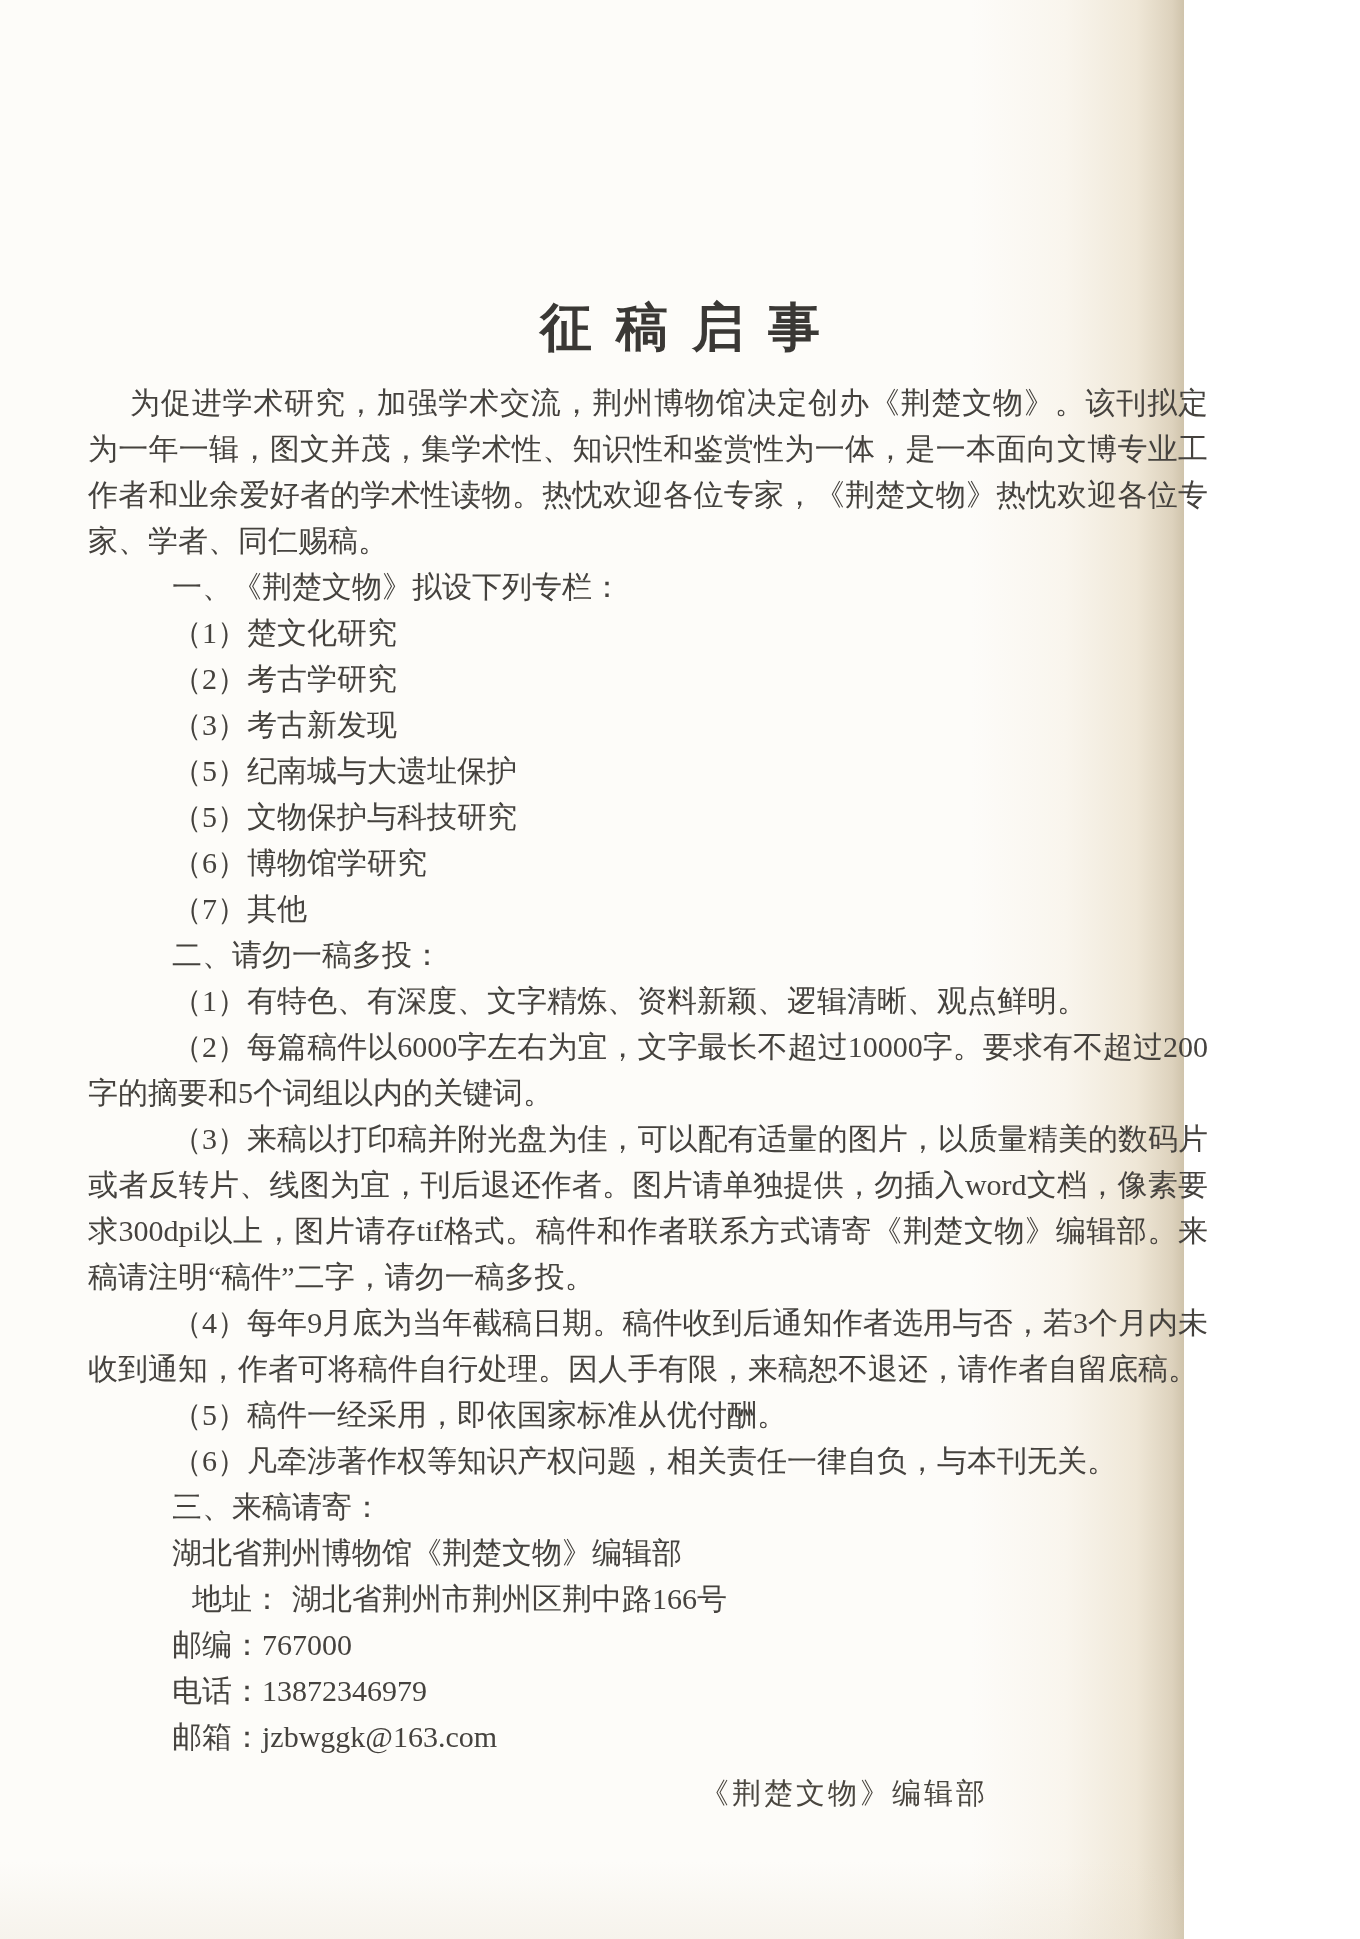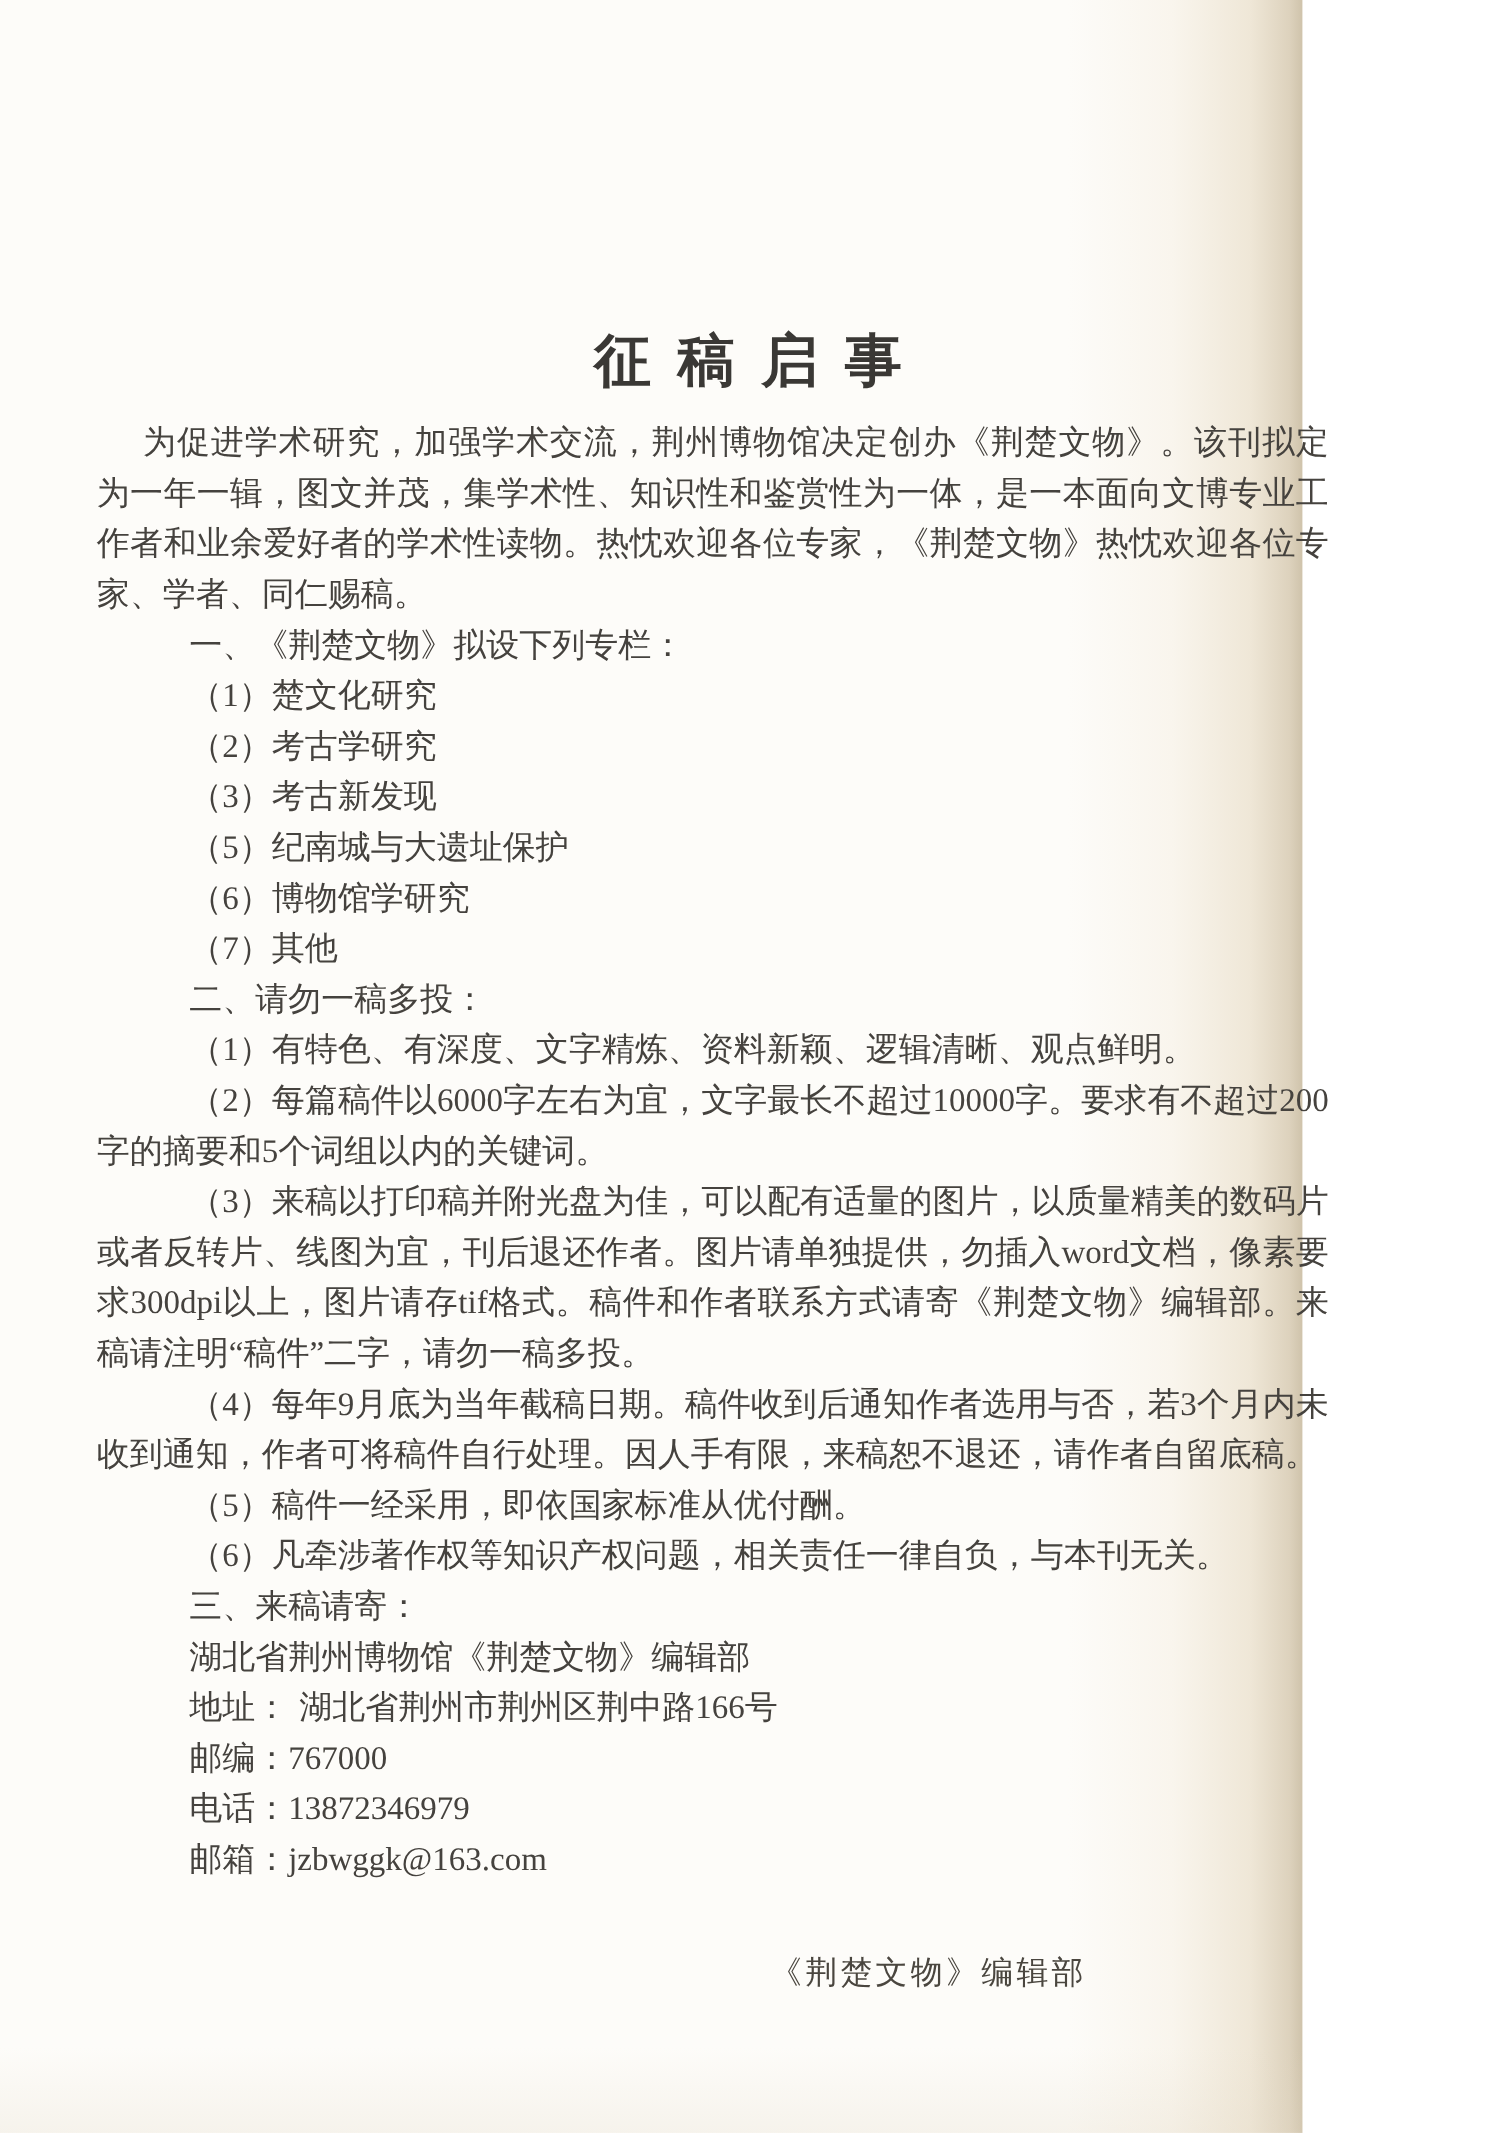--- a/index.html
+++ b/index.html
@@ -30,21 +30,21 @@
     position: absolute;
     top: 380px; left: 88px;
     width: 1120px;
     font-size: 30px;
     line-height: 46px;
     text-align: justify;
   }
   .para { margin: 0; }
   .indent-para  { text-indent: 42px; }
   .indent-item  { text-indent: 84px; }
-  .addr-label { margin-right: 10px; }
+  .addr-label { margin-right: 10px; margin-left: 20px; }
   .signature {
     position: absolute;
     top: 1774px; right: 196px;
     font-size: 29px;
     letter-spacing: 3px;
     color: #4a463f;
     text-align: right;
   }
 </style>
 </head>
@@ -56,20 +56,21 @@
 
   <div class="content">
 
     <p class="para indent-para">为促进学术研究，加强学术交流，荆州博物馆决定创办《荆楚文物》。该刊拟定为一年一辑，图文并茂，集学术性、知识性和鉴赏性为一体，是一本面向文博专业工作者和业余爱好者的学术性读物。热忱欢迎各位专家，《荆楚文物》热忱欢迎各位专家、学者、同仁赐稿。</p>
 
     <p class="para indent-item">一、《荆楚文物》拟设下列专栏：</p>
     <p class="para indent-item">（1）楚文化研究</p>
     <p class="para indent-item">（2）考古学研究</p>
     <p class="para indent-item">（3）考古新发现</p>
     <p class="para indent-item">（5）纪南城与大遗址保护</p>
+    <p class="para indent-item">（5）文物保护与科技研究</p>
     <p class="para indent-item">（6）博物馆学研究</p>
     <p class="para indent-item">（7）其他</p>
 
     <p class="para indent-item">二、请勿一稿多投：</p>
     <p class="para indent-item">（1）有特色、有深度、文字精炼、资料新颖、逻辑清晰、观点鲜明。</p>
     <p class="para indent-item">（2）每篇稿件以6000字左右为宜，文字最长不超过10000字。要求有不超过200字的摘要和5个词组以内的关键词。</p>
     <p class="para indent-item">（3）来稿以打印稿并附光盘为佳，可以配有适量的图片，以质量精美的数码片或者反转片、线图为宜，刊后退还作者。图片请单独提供，勿插入word文档，像素要求300dpi以上，图片请存tif格式。稿件和作者联系方式请寄《荆楚文物》编辑部。来稿请注明“稿件”二字，请勿一稿多投。</p>
     <p class="para indent-item">（4）每年9月底为当年截稿日期。稿件收到后通知作者选用与否，若3个月内未收到通知，作者可将稿件自行处理。因人手有限，来稿恕不退还，请作者自留底稿。</p>
     <p class="para indent-item">（5）稿件一经采用，即依国家标准从优付酬。</p>
     <p class="para indent-item">（6）凡牵涉著作权等知识产权问题，相关责任一律自负，与本刊无关。</p>

